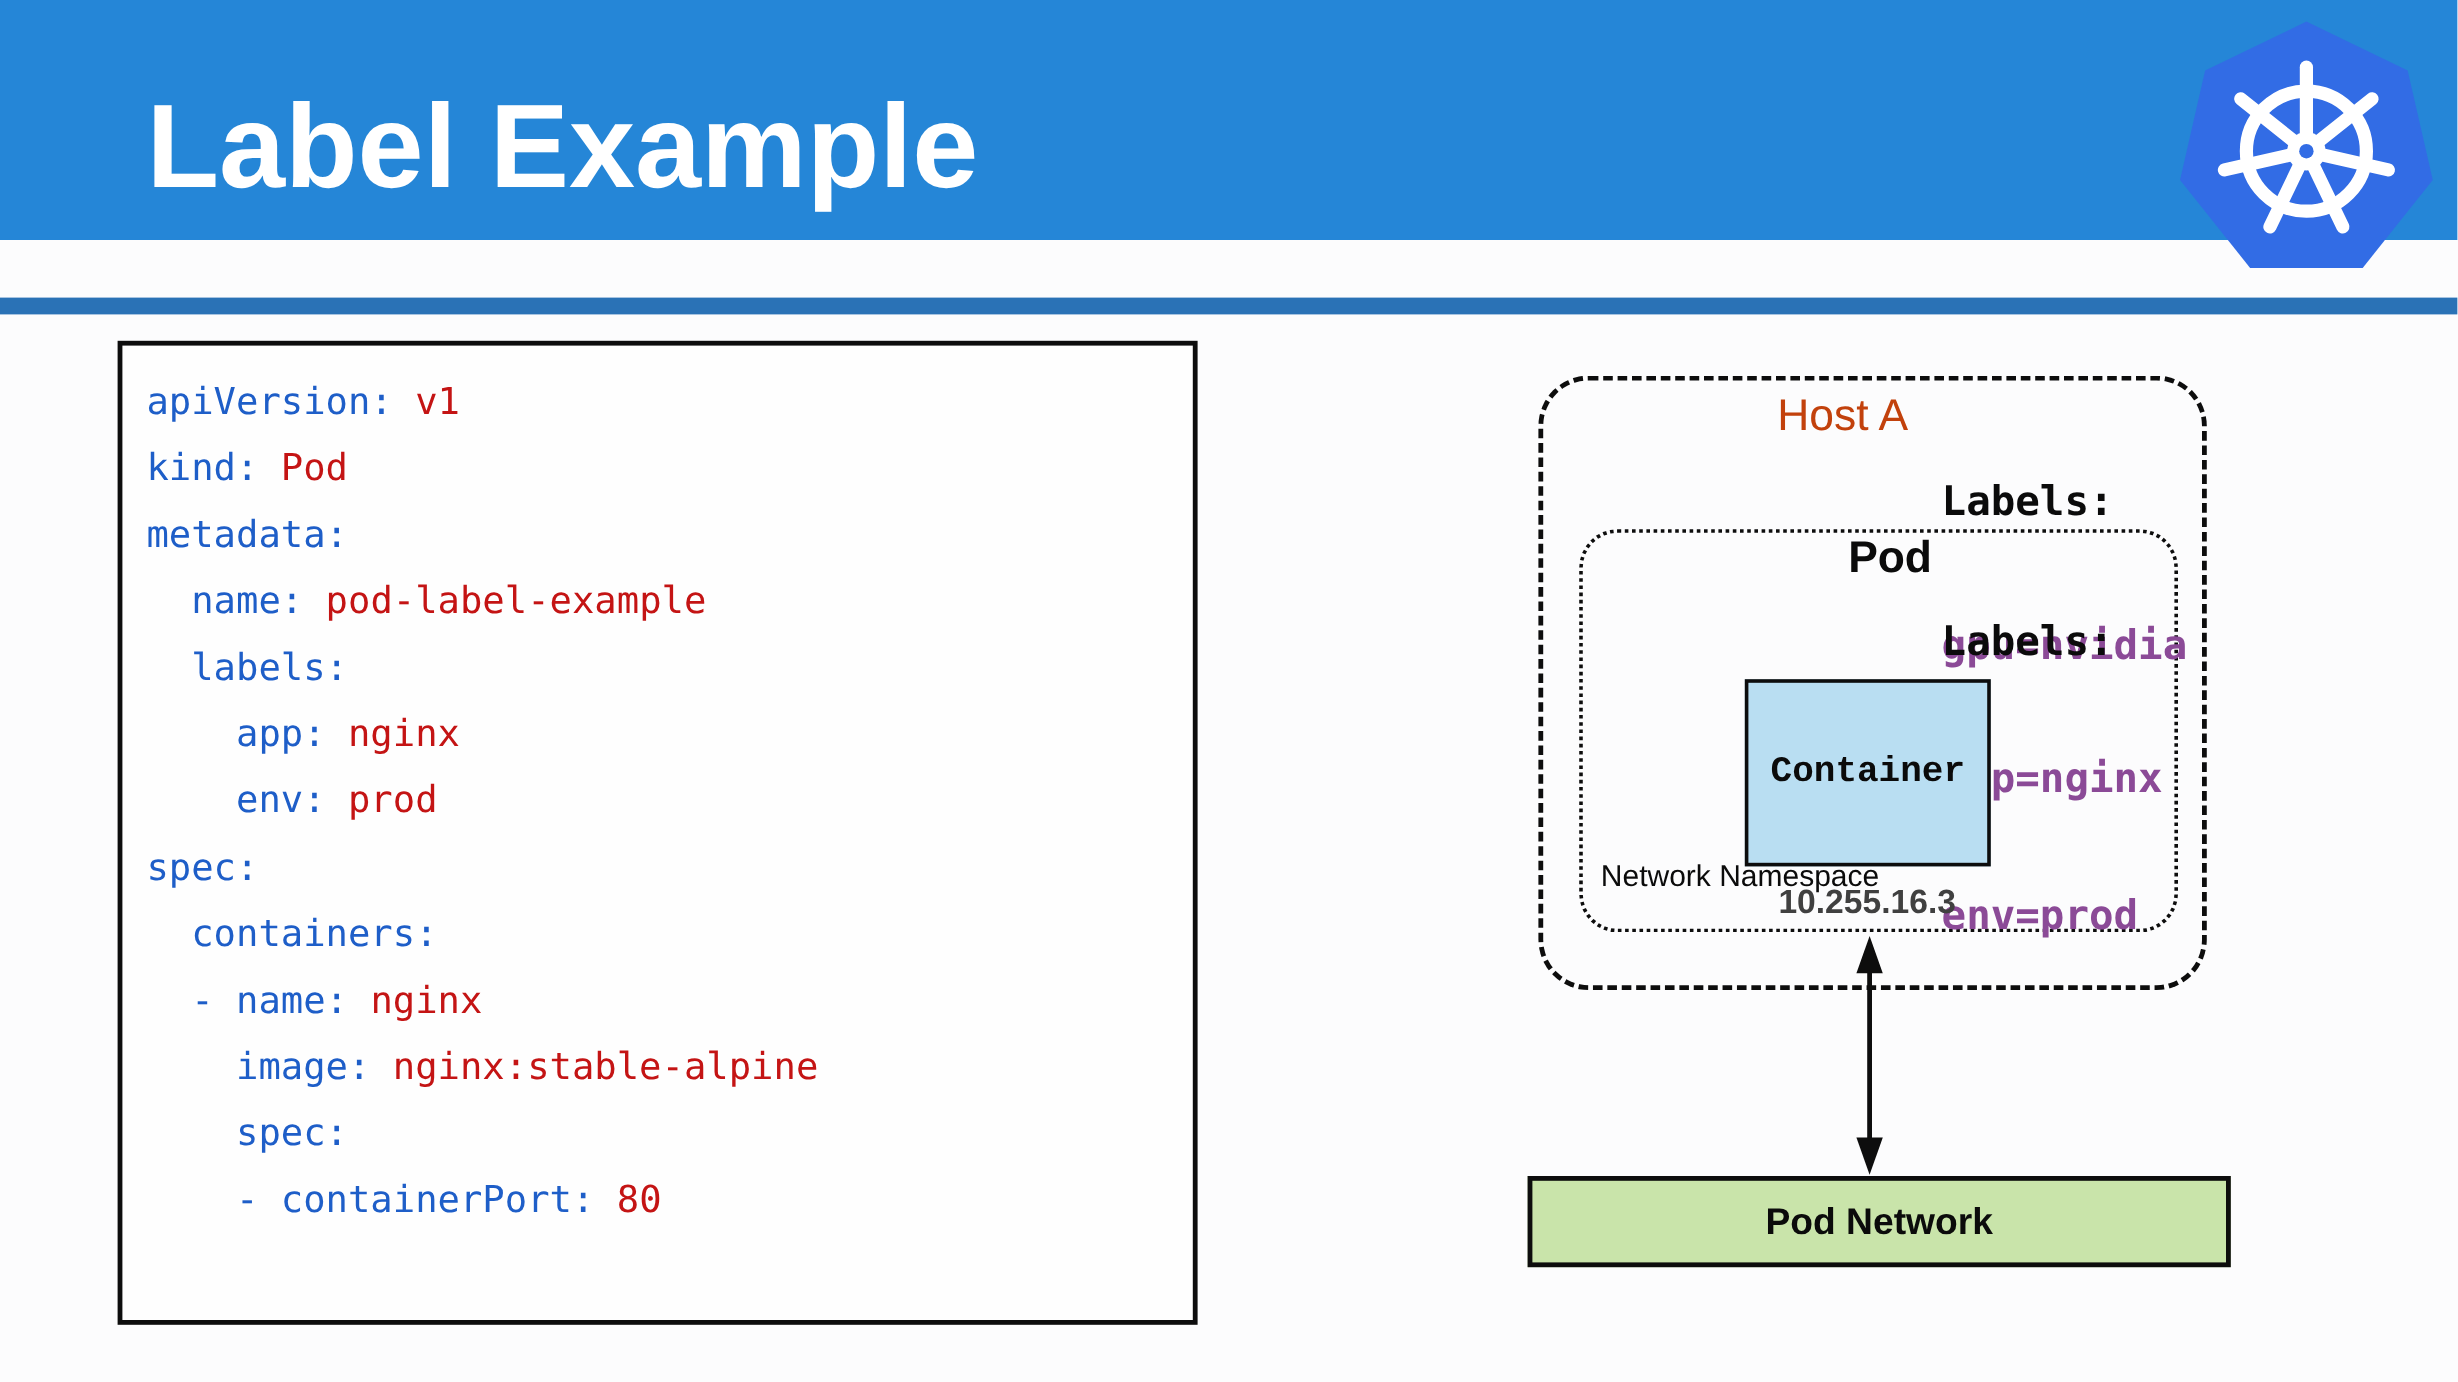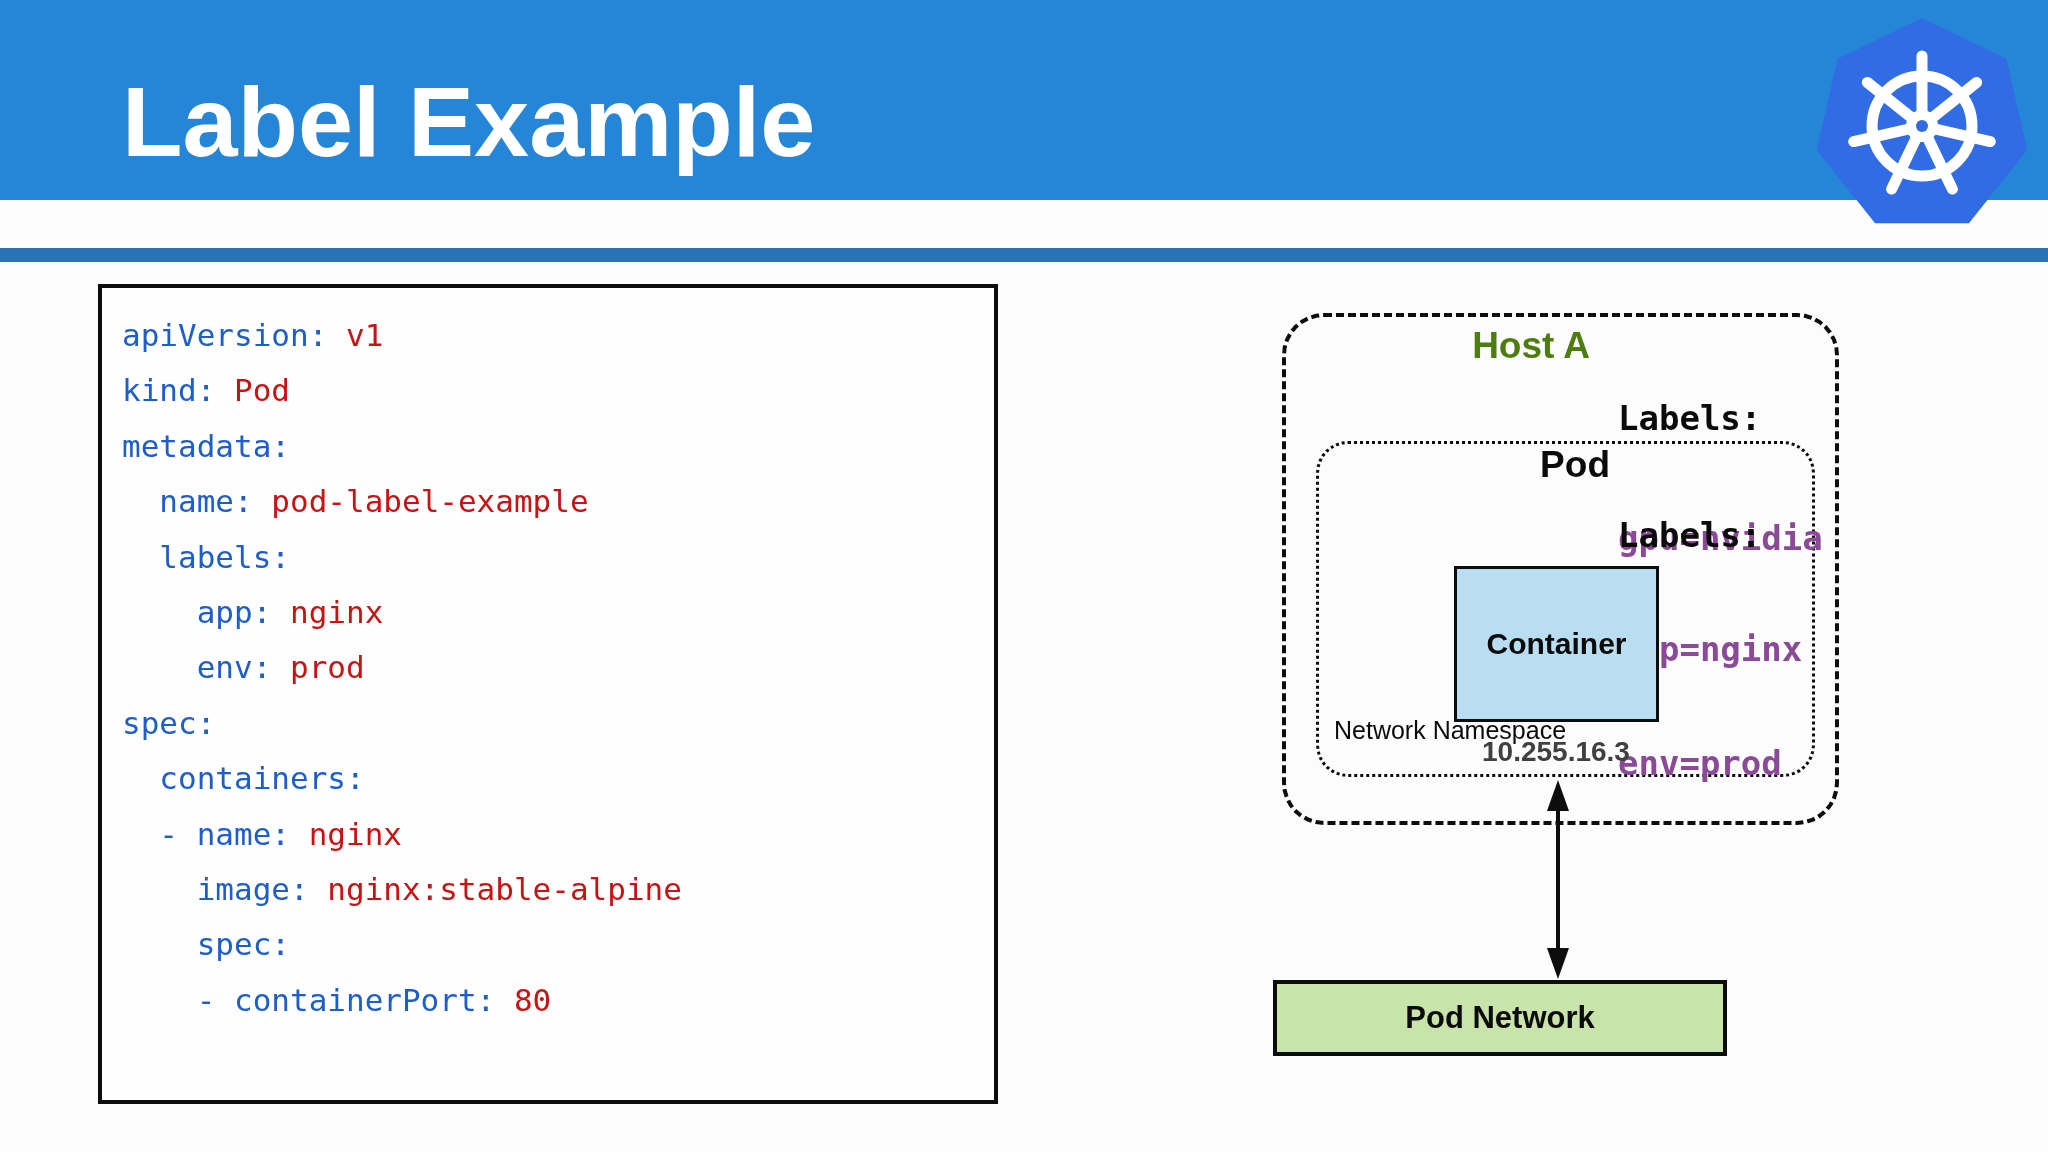--- a/index.html
+++ b/index.html
@@ -43,54 +43,54 @@
   .host-box{
     position:absolute;left:1282px;top:313px;width:557px;height:512px;
     border:4px dashed #0d0d0d;border-radius:42px;box-sizing:border-box;
   }
   .pod-box{
     position:absolute;left:1316px;top:441px;width:499px;height:336px;
     border:3px dotted #0d0d0d;border-radius:32px;box-sizing:border-box;
   }
   .host-name{
     position:absolute;left:1332px;top:325px;width:258px;
-    text-align:right;font-size:37px;font-weight:bold;color:#4d7c0f;white-space:nowrap;
+    text-align:right;font-size:37px;font-weight:normal;color:#c2410c;white-space:nowrap;
   }
   .host-labels{
     position:absolute;left:1618px;top:318px;
     font-family:"DejaVu Sans Mono", monospace;font-weight:bold;
     font-size:34px;line-height:40px;color:#0b0b0b;white-space:pre;
   }
   .pod-name{
     position:absolute;left:1402px;top:444px;width:208px;
     text-align:right;font-size:37px;font-weight:bold;color:#0b0b0b;white-space:nowrap;
   }
   .pod-labels{
     position:absolute;left:1618px;top:440px;
     font-family:"DejaVu Sans Mono", monospace;font-weight:bold;
     font-size:34px;line-height:38px;color:#0b0b0b;white-space:pre;
   }
   .label-item{color:var(--label_purple);}
   .container-box{
     position:absolute;left:1454px;top:566px;width:205px;height:156px;
     background:var(--container_fill);border:3px solid #0d0d0d;box-sizing:border-box;
-    display:flex;align-items:center;justify-content:center;
+    display:flex;align-items:center;justify-content:center;font-family:Liberation Mono, monospace;
   }
   .container-box span{font-size:30px;font-weight:bold;color:#0b0b0b;}
   .netns-label{
     position:absolute;left:1334px;top:716px;
     font-size:25px;color:#0b0b0b;white-space:nowrap;
   }
   .netns-ip{
     position:absolute;left:1482px;top:736px;
     font-size:28px;font-weight:bold;color:#404040;white-space:nowrap;text-align:center;
   }
   .conn-arrow{position:absolute;left:1538px;top:775px;}
   .pod-network{
-    position:absolute;left:1273px;top:980px;width:454px;height:76px;
+    position:absolute;left:1273px;top:980px;width:586px;height:76px;
     background:var(--pod_network_fill);border:4px solid #0d0d0d;box-sizing:border-box;
     display:flex;align-items:center;justify-content:center;
   }
   .pod-network span{font-size:31px;font-weight:bold;color:#0b0b0b;}
 </style>
 </head>
 <body style="--header_bg: #2586d7; --header_strip: #2a72b6; --logo_blue: #326ce5; --yaml_key: #1e5ec8; --yaml_value: #c41414; --label_purple: #8b4a97; --container_fill: #b9def2; --pod_network_fill: #c9e4aa;">
 
 <div class="header">
   <h1 class="title">Label Example</h1>

